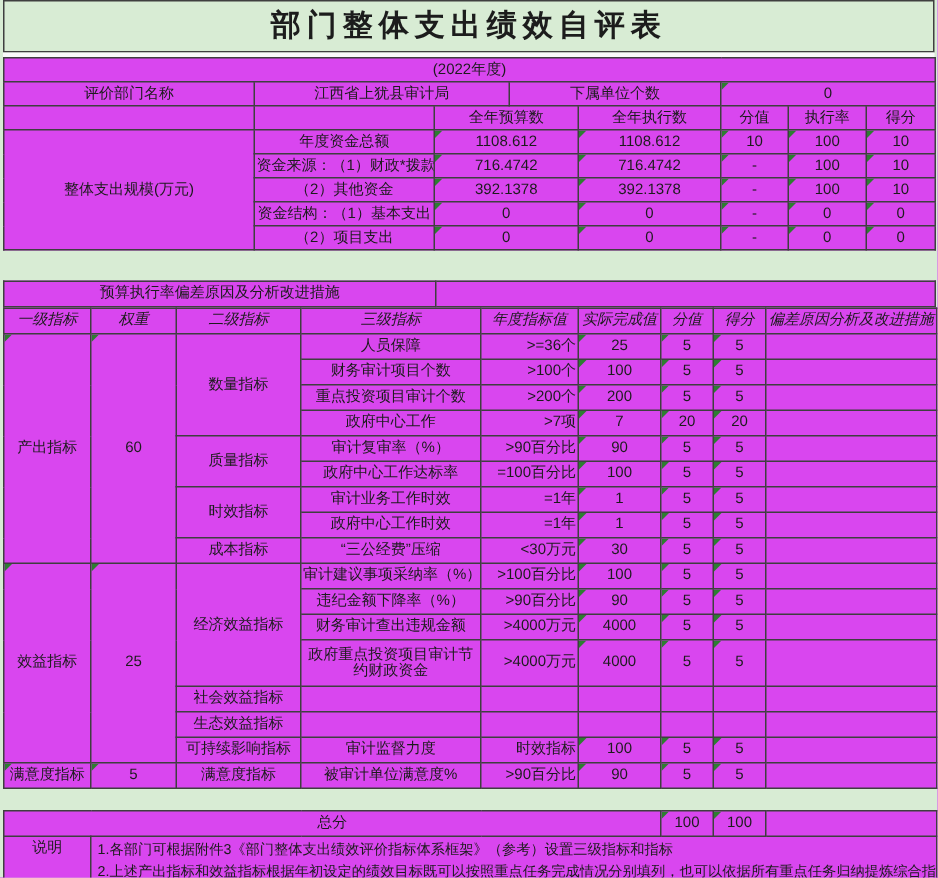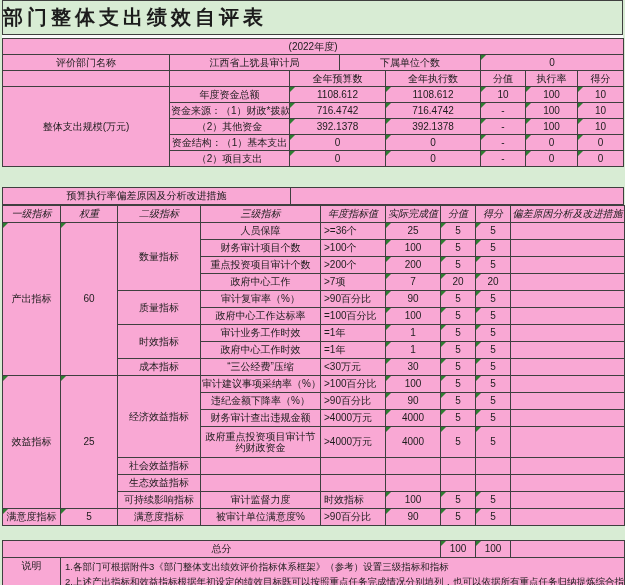--- a/index.html
+++ b/index.html
@@ -7,36 +7,36 @@
     width:625px;height:585px;
     background:#d8ecd4;
     font-family:"Liberation Sans","DejaVu Sans",sans-serif;
     color:#1c1c1c;
     overflow:hidden;
   }
   .sheet{width:621px;margin:0 2px;}
   .title-box{
     border:1px solid #3f3f3f;
     height:33px;line-height:33px;
-    text-align:left;font-size:20px;font-weight:bold;letter-spacing:4px;
+    text-align:center;font-size:20px;font-weight:bold;letter-spacing:4px;
     background:#d8ecd4;
   }
   .white-strip{height:3px;background:#fafafa;}
-  table{border-collapse:collapse;table-layout:fixed;width:621px;background:#f9a8d4;}
+  table{border-collapse:collapse;table-layout:fixed;width:621px;background:#d946ef;}
   td{
     border:1px solid #3f3f3f;
     font-size:10px;text-align:center;vertical-align:middle;
     padding:0 1px;height:15px;line-height:1.15;
     position:relative;overflow:hidden;white-space:nowrap;
   }
   #indicator-table td{height:16px;}
   #indicator-table tr.tall td{height:30px;white-space:normal;}
   #indicator-table td.wrap{white-space:normal;}
   tr.hdr2 td{height:30px;white-space:normal;font-style:italic;}
-  td.left{text-align:left;padding-left:3px;}
+  td.left{text-align:right;padding-left:3px;}
   td.topalign{vertical-align:top;padding-top:2px;}
   .flag{
     position:absolute;top:0;left:0;width:0;height:0;
     border-top:5px solid #2e7d32;border-right:5px solid transparent;
   }
   .band{height:20px;}
   .band-small{height:14px;}
   .notes-cell{text-align:left;vertical-align:top;padding:2px 0 0 4px;font-size:9.5px;line-height:1.55;}
   .notes-cell div{white-space:nowrap;overflow:hidden;}
 </style>

